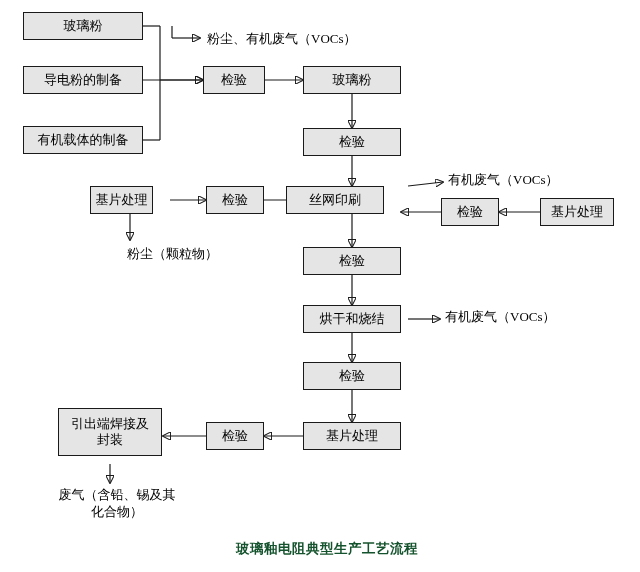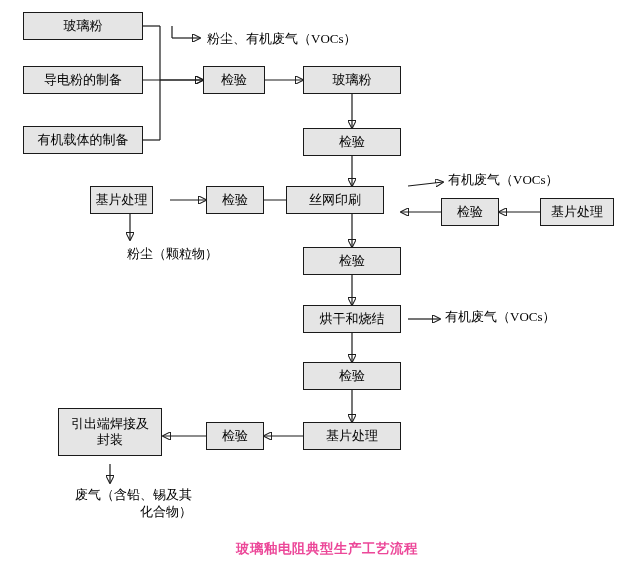--- a/index.html
+++ b/index.html
@@ -35,21 +35,21 @@
     position: absolute;
     font-size: 13px;
     line-height: 1.3;
     color: #000000;
     text-align: left;
     white-space: pre-line;
   }
   .caption {
     position: absolute;
     font-size: 13.5px;
-    color: #ec4899;
+    color: #14532d;
     font-weight: bold;
     letter-spacing: 0.5px;
   }
   svg.lines {
     position: absolute;
     left: 0;
     top: 0;
     width: 640px;
     height: 572px;
     pointer-events: none;
@@ -183,18 +183,18 @@
   </div>
 
   <div class="label" style="left:207px; top:31px;text-align:center;">粉尘、有机废气（VOCs）</div>
 
   <div class="label" style="left:448px; top:172px;">有机废气（VOCs）</div>
 
   <div class="label" style="left:83px; top:246px;margin-left:44px;">粉尘（颗粒物）</div>
 
   <div class="label" style="left:445px; top:309px;">有机废气（VOCs）</div>
 
-  <div class="label" style="left:42px; top:487px; width:150px; text-align:right;">废气（含铅、锡及其
+  <div class="label" style="left:42px; top:487px; width:150px; text-align:center;">废气（含铅、锡及其
 化合物）</div>
 
   <div class="caption" style="left:236px; top:540px;">玻璃釉电阻典型生产工艺流程</div>
 
 </div>
 
 </body></html>

